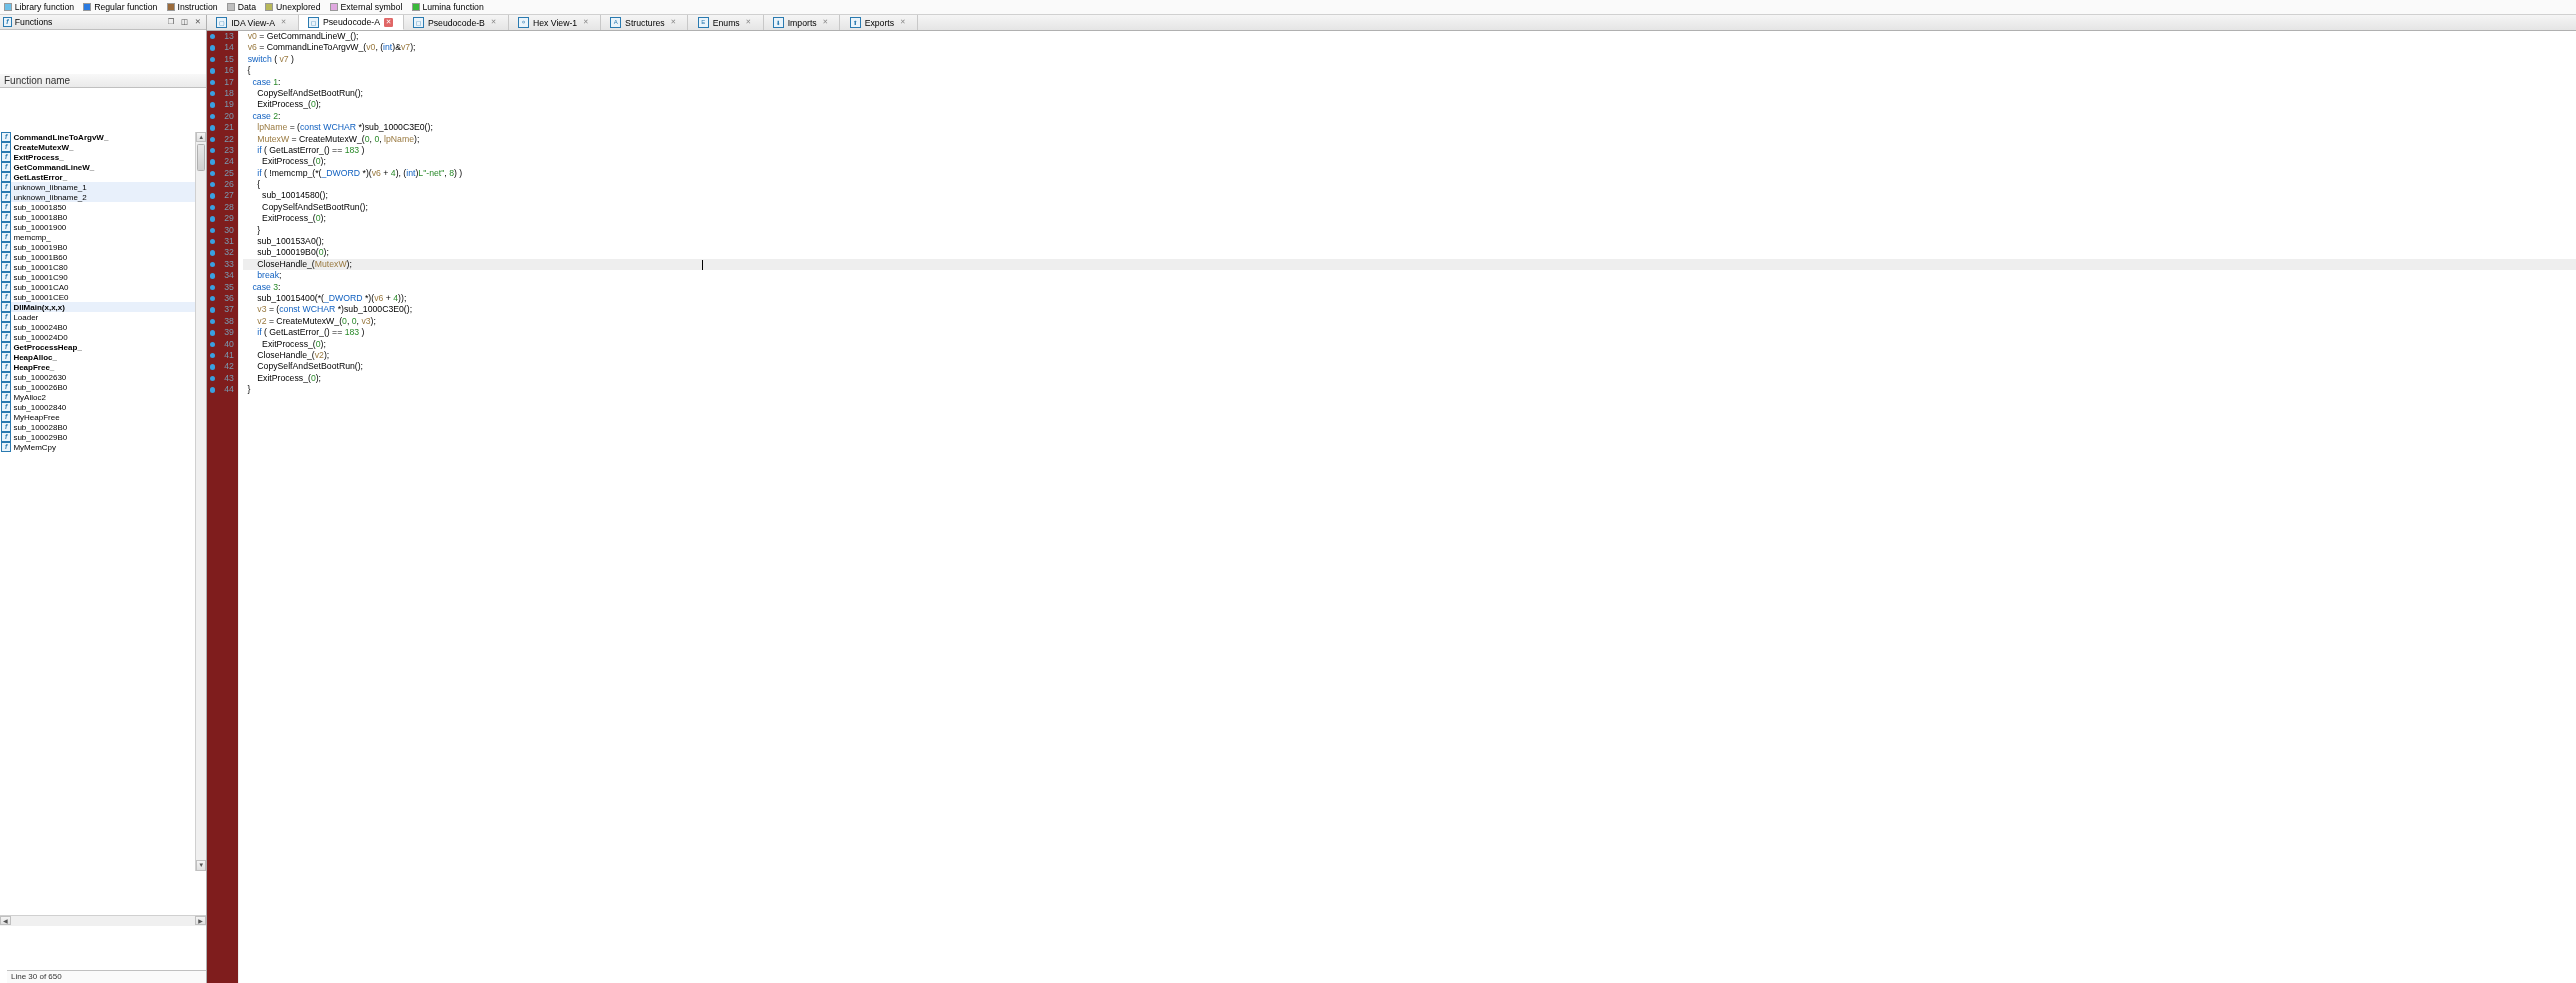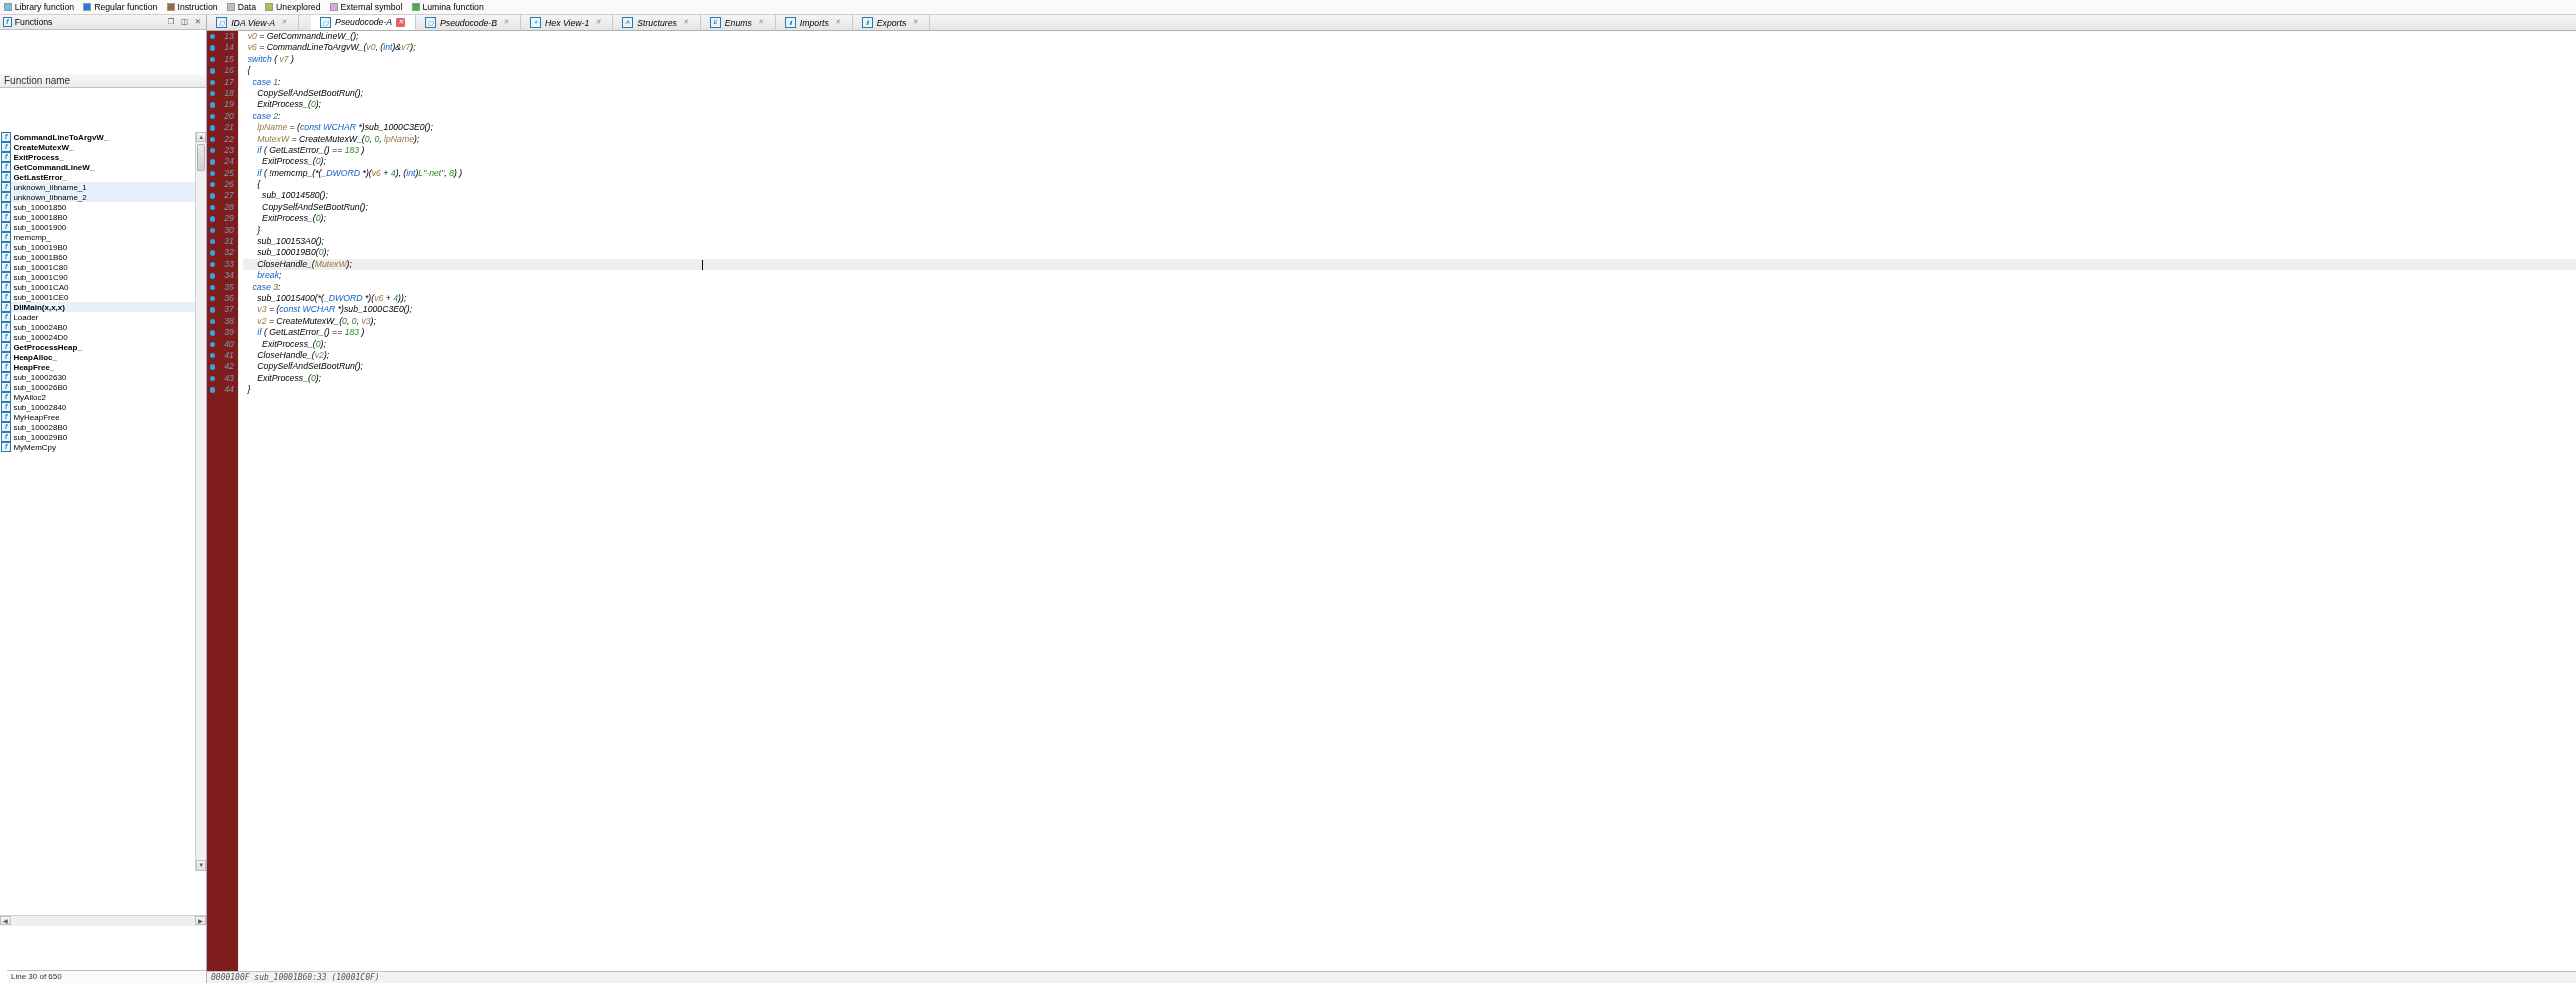--- a/index.html
+++ b/index.html
@@ -35,25 +35,25 @@
 .sb-track { flex:1; position:relative; }
 .sb-thumb { position:absolute; left:0.7px; right:0.7px; background:linear-gradient(#e8e8e8,#d0d0d0); border:0.7px solid #b0b0b0; border-radius:1.3px; }
 
 .h-scroll { height: 10.8px; display: flex; align-items: center; background: #f0f0f0; border-top:0.7px solid #d0d0d0; }
 .h-scroll .sb-btn { width:10.8px; height:9.4px; }
 .h-scroll .sb-track { flex:1; height:9.4px; position:relative; }
 
 .status-line { height: 13.5px; border-top: 0.7px solid #c0c0c0; padding: 1.3px 4px; font-size: 8px; color: #333; background:#fafafa;margin-left:7px; }
 
 
-.right-panel { flex: 1; display: flex; flex-direction: column; min-width: 0; font-style: italic; }
+.right-panel { flex: 1; display: flex; flex-direction: column; min-width: 0; }
 
 .tab-bar { display: flex; align-items: center; height: 16px; background: linear-gradient(#f5f5f5,#e5e5e5); border-bottom: 0.7px solid #b0b0b0; }
 .tab { display: flex; align-items: center; gap: 4px; padding: 0 9.4px; height: 100%; border-right: 0.7px solid #c8c8c8; cursor: pointer; }
-.tab.active { background: #fff; border-bottom: 1.3px solid #fff; margin-bottom: -0.7px; margin-left: 12px; }
+.tab.active { background: #fff; border-bottom: 1.3px solid #fff; margin-bottom: -0.7px; }
 .tab .tab-icon { width: 10.8px; height: 10.8px; border: 0.7px solid #2a7ab0; background:#eaf4fb; display:inline-flex; align-items:center; justify-content:center; font-size:6px; color:#2a7ab0; }
 .tab .tab-close { width: 9.4px; height: 9.4px; display:inline-flex; align-items:center; justify-content:center; border-radius:1.3px; font-size:6.7px; color:#888; }
 .tab .tab-close.red { background:#e06666; color:#fff; }
 
 .code-area { flex: 1; display: flex; font-family: Consolas, "Courier New", monospace; font-size: 9.4px; line-height: 11.4px; overflow: auto; position:relative; }
 .gutter { display: flex; flex-direction: column; background: #7f1d1d; border-right: 0.7px solid #eee; }
 .gutter-row { display: flex; align-items: center; height: 11.4px; }
 .bp-dot { width: 10.8px; display:flex; justify-content:center; align-items:center; }
 .bp-dot .dot { width: 5.4px; height: 5.4px; border-radius: 50%; background:#3aa0e0; }
 .ln { width: 20px; text-align: right; padding-right: 4px; color: #7a9ab0; font-size: 8.7px; }
@@ -497,18 +497,17 @@
             </div>
             <div class="gutter-row">
               <span class="bp-dot">
                 <span class="dot"></span>
               </span>
               <span class="ln">44</span>
             </div>
           </div>
         <div class="code-col" id="code-col"><div class="code-line">  <span class="tok-var">v0</span> = GetCommandLineW_();</div><div class="code-line">  <span class="tok-var">v6</span> = CommandLineToArgvW_(<span class="tok-var">v0</span>, (<span class="tok-type">int</span>)&amp;<span class="tok-var">v7</span>);</div><div class="code-line">  <span class="tok-kw">switch</span> ( <span class="tok-var">v7</span> )</div><div class="code-line">  {</div><div class="code-line">    <span class="tok-kw">case</span> <span class="tok-num">1</span>:</div><div class="code-line">      CopySelfAndSetBootRun();</div><div class="code-line">      ExitProcess_(<span class="tok-num">0</span>);</div><div class="code-line">    <span class="tok-kw">case</span> <span class="tok-num">2</span>:</div><div class="code-line">      <span class="tok-var">lpName</span> = (<span class="tok-type">const</span> <span class="tok-type">WCHAR</span> *)sub_1000C3E0();</div><div class="code-line">      <span class="tok-var">MutexW</span> = CreateMutexW_(<span class="tok-num">0</span>, <span class="tok-num">0</span>, <span class="tok-var">lpName</span>);</div><div class="code-line">      <span class="tok-kw">if</span> ( GetLastError_() == <span class="tok-num">183</span> )</div><div class="code-line">        ExitProcess_(<span class="tok-num">0</span>);</div><div class="code-line">      <span class="tok-kw">if</span> ( !memcmp_(*(<span class="tok-type">_DWORD</span> *)(<span class="tok-var">v6</span> + <span class="tok-num">4</span>), (<span class="tok-type">int</span>)<span class="tok-str">L"-net"</span>, <span class="tok-num">8</span>) )</div><div class="code-line">      {</div><div class="code-line">        sub_10014580();</div><div class="code-line">        CopySelfAndSetBootRun();</div><div class="code-line">        ExitProcess_(<span class="tok-num">0</span>);</div><div class="code-line">      }</div><div class="code-line">      sub_100153A0();</div><div class="code-line">      sub_100019B0(<span class="tok-num">0</span>);</div><div class="code-line hl">      CloseHandle_(<span class="tok-var">MutexW</span>);<span class="cursor"></span></div><div class="code-line">      <span class="tok-kw">break</span>;</div><div class="code-line">    <span class="tok-kw">case</span> <span class="tok-num">3</span>:</div><div class="code-line">      sub_10015400(*(<span class="tok-type">_DWORD</span> *)(<span class="tok-var">v6</span> + <span class="tok-num">4</span>));</div><div class="code-line">      <span class="tok-var">v3</span> = (<span class="tok-type">const</span> <span class="tok-type">WCHAR</span> *)sub_1000C3E0();</div><div class="code-line">      <span class="tok-var">v2</span> = CreateMutexW_(<span class="tok-num">0</span>, <span class="tok-num">0</span>, <span class="tok-var">v3</span>);</div><div class="code-line">      <span class="tok-kw">if</span> ( GetLastError_() == <span class="tok-num">183</span> )</div><div class="code-line">        ExitProcess_(<span class="tok-num">0</span>);</div><div class="code-line">      CloseHandle_(<span class="tok-var">v2</span>);</div><div class="code-line">      CopySelfAndSetBootRun();</div><div class="code-line">      ExitProcess_(<span class="tok-num">0</span>);</div><div class="code-line">  }</div></div>
       </div>
-      <div class="code-status">0000100F sub_10001B60:33 (10001C0F)</div>
     </div>
 
   </div>
 </div>
 
 
 </body></html>

